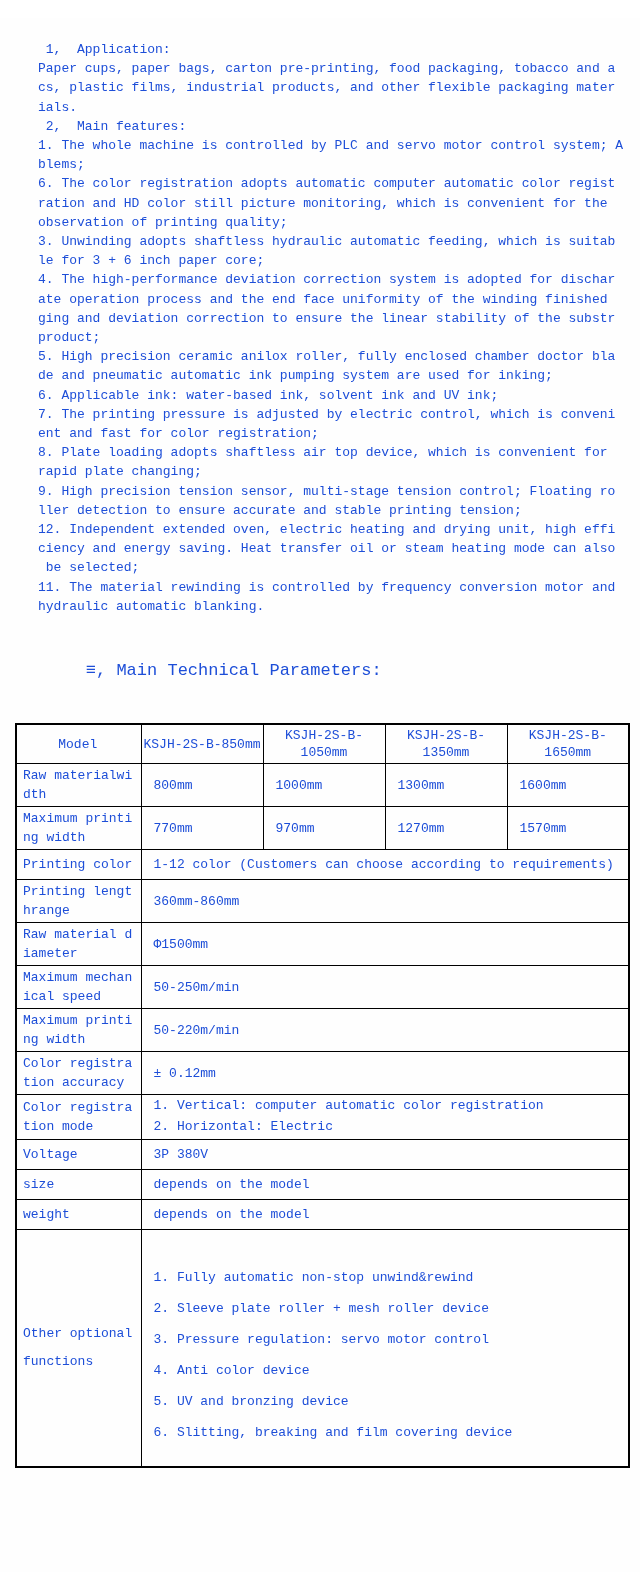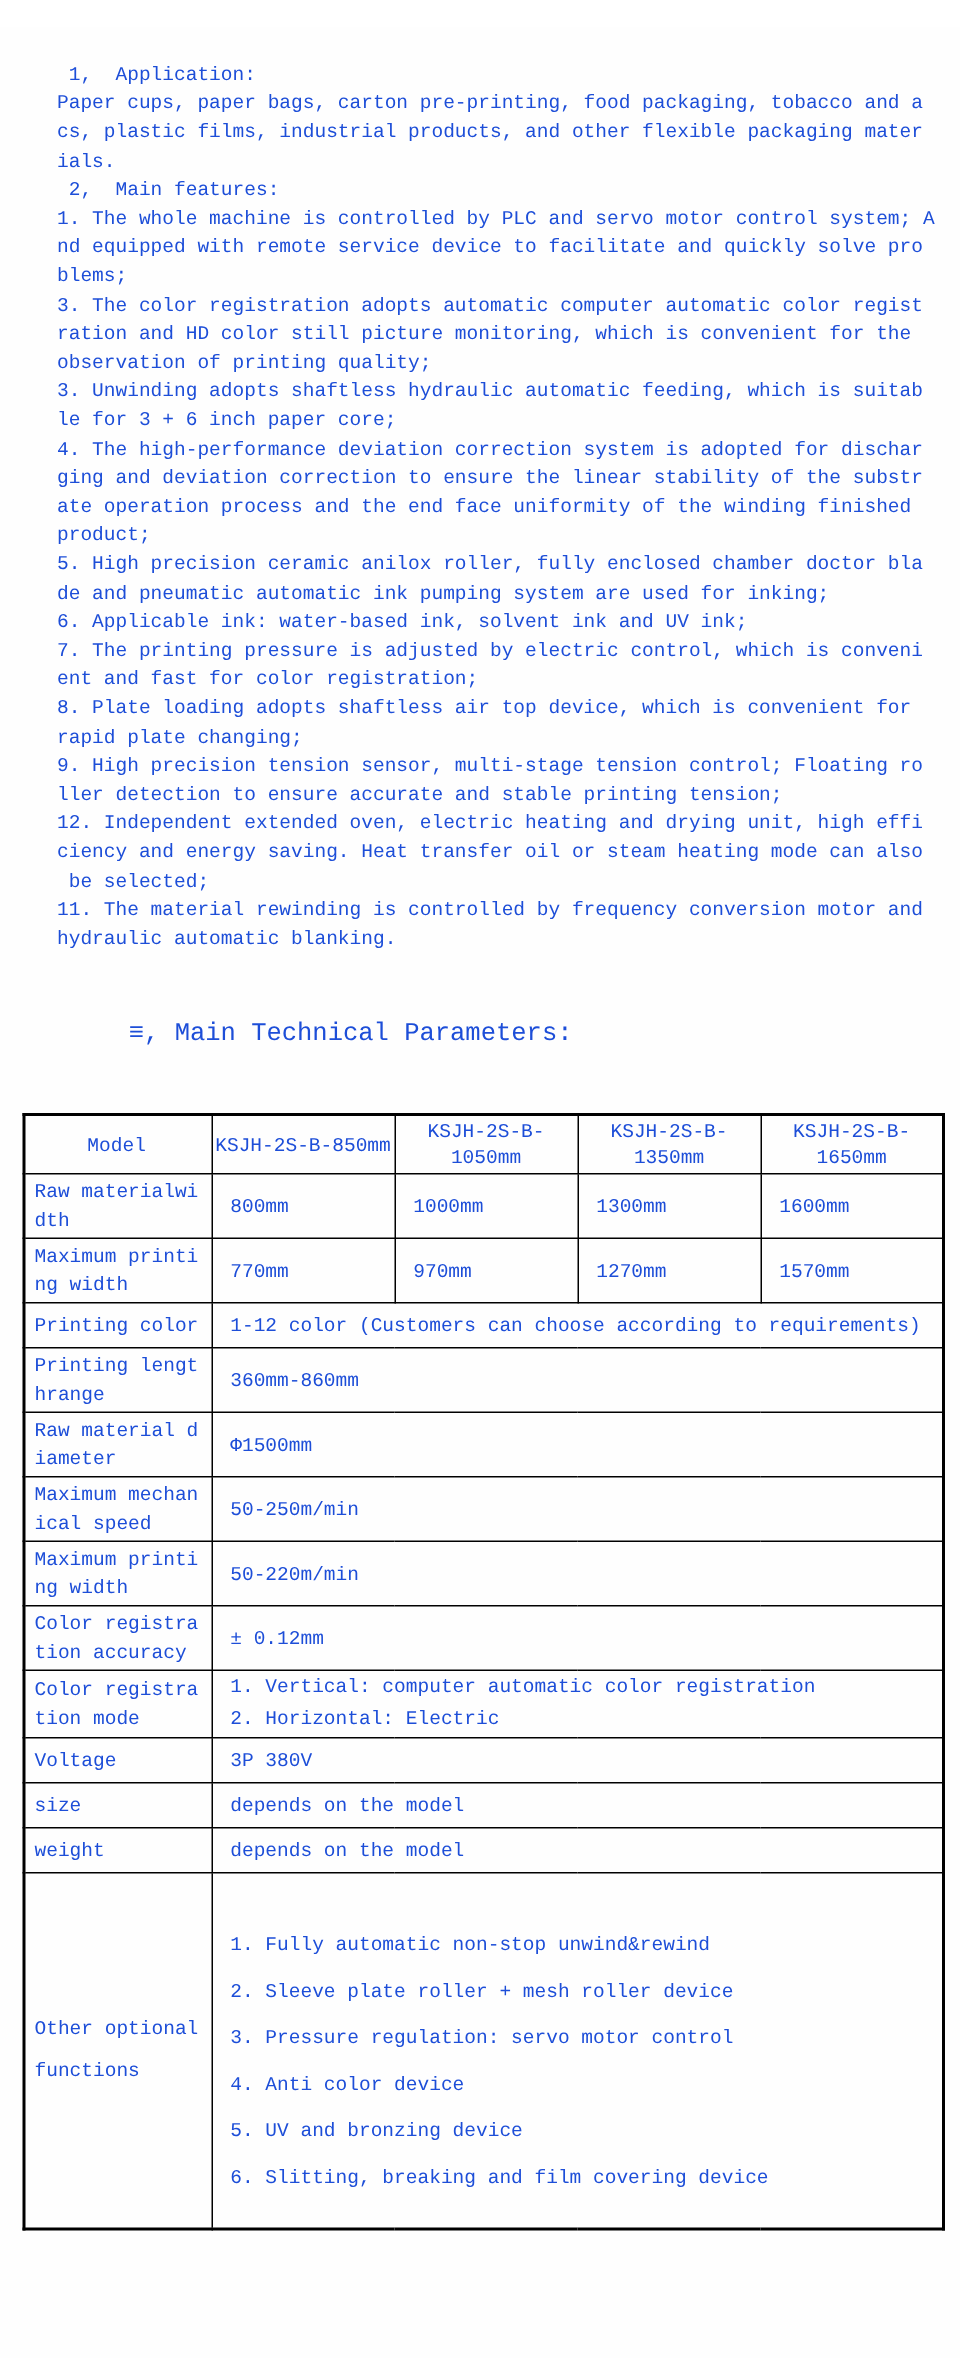--- a/index.html
+++ b/index.html
@@ -73,30 +73,29 @@
 <body>
 
 <div class="page">
   <div class="intro" id="intro">
       <div class="line"> 1,  Application:</div>
       <div class="line">Paper cups, paper bags, carton pre-printing, food packaging, tobacco and a</div>
       <div class="line">cs, plastic films, industrial products, and other flexible packaging mater</div>
       <div class="line">ials.</div>
       <div class="line"> 2,  Main features:</div>
       <div class="line">1. The whole machine is controlled by PLC and servo motor control system; A</div>
-      <div class="line">nd equipped with remote service device to facilitate and quickly solve pro</div>
       <div class="line">blems;</div>
-      <div class="line">3. The color registration adopts automatic computer automatic color regist</div>
+      <div class="line">6. The color registration adopts automatic computer automatic color regist</div>
       <div class="line">ration and HD color still picture monitoring, which is convenient for the</div>
       <div class="line">observation of printing quality;</div>
       <div class="line">3. Unwinding adopts shaftless hydraulic automatic feeding, which is suitab</div>
       <div class="line">le for 3 + 6 inch paper core;</div>
       <div class="line">4. The high-performance deviation correction system is adopted for dischar</div>
+      <div class="line">ate operation process and the end face uniformity of the winding finished</div>
       <div class="line">ging and deviation correction to ensure the linear stability of the substr</div>
-      <div class="line">ate operation process and the end face uniformity of the winding finished</div>
       <div class="line">product;</div>
       <div class="line">5. High precision ceramic anilox roller, fully enclosed chamber doctor bla</div>
       <div class="line">de and pneumatic automatic ink pumping system are used for inking;</div>
       <div class="line">6. Applicable ink: water-based ink, solvent ink and UV ink;</div>
       <div class="line">7. The printing pressure is adjusted by electric control, which is conveni</div>
       <div class="line">ent and fast for color registration;</div>
       <div class="line">8. Plate loading adopts shaftless air top device, which is convenient for</div>
       <div class="line">rapid plate changing;</div>
       <div class="line">9. High precision tension sensor, multi-stage tension control; Floating ro</div>
       <div class="line">ller detection to ensure accurate and stable printing tension;</div>

